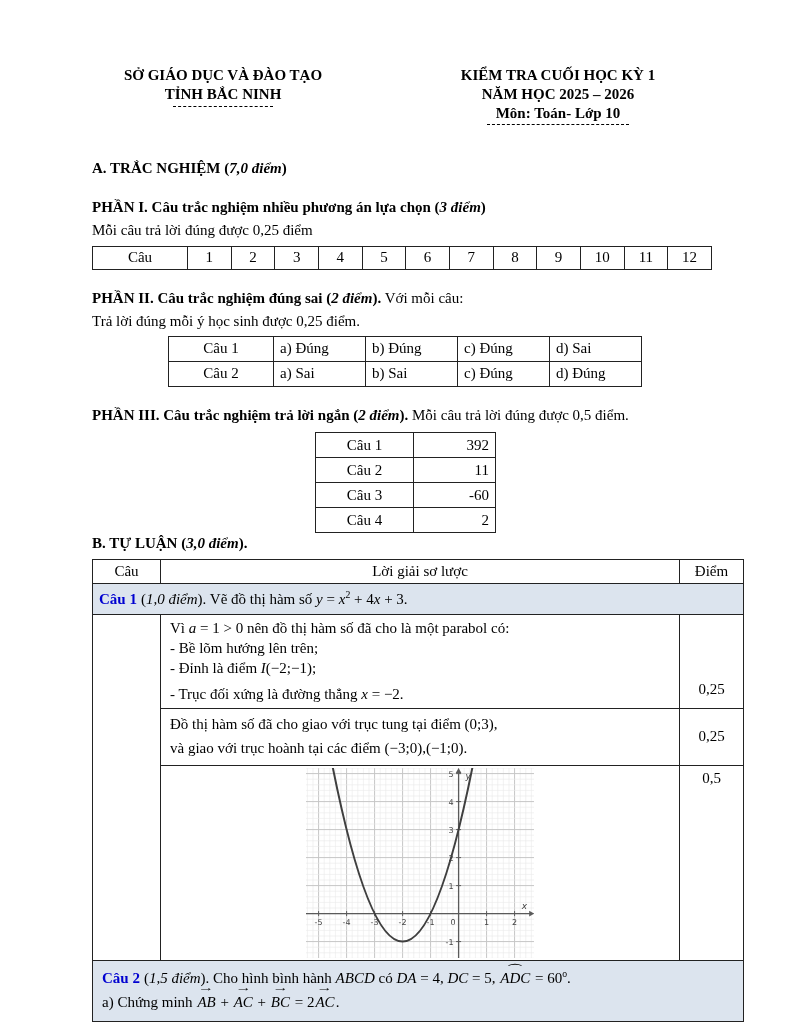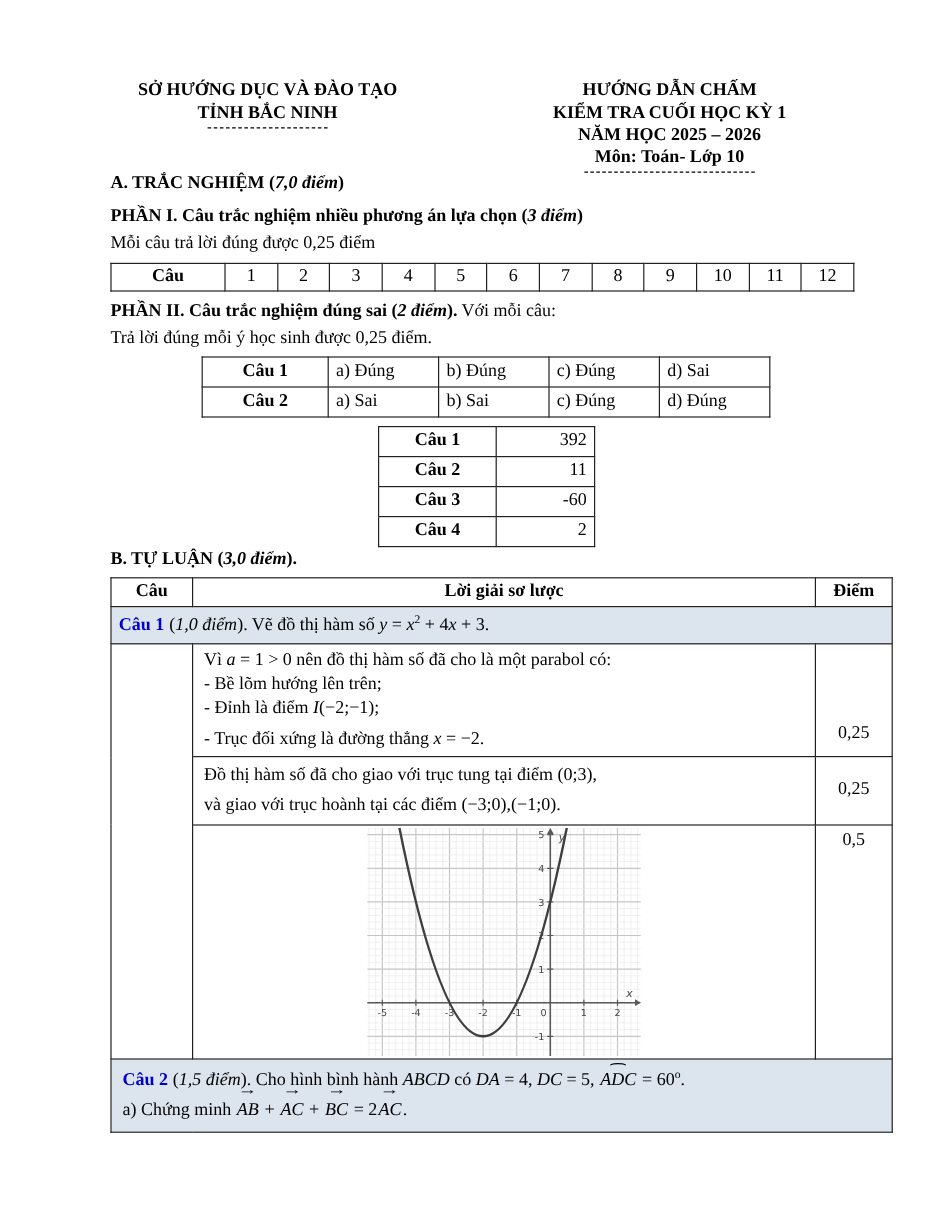--- a/index.html
+++ b/index.html
@@ -24,29 +24,29 @@
 
   
   .doc-header{display:flex;justify-content:space-between;}
   .hL{width:262px;text-align:center;font-weight:bold;line-height:1.25;}
   .hR{width:312px;text-align:center;font-weight:bold;line-height:1.25;margin-right:30px;}
   .rule{border-top:1.5px dashed #000;margin:2px auto 0;}
   .rule-l{width:100px;}
   .rule-r{width:142px;}
 
   
-  .sec-title{font-weight:bold;}
+  .sec-title{font-weight:bold;margin-top:34px;}
   .sec-title.b2{margin-top:1px;margin-bottom:5px;}
-  .phead{font-weight:bold;margin-top:7px;}
+  .phead{font-weight:bold;margin-top:19px;}
   .phead .rest{font-weight:normal;}
   .note{margin-top:4px;}
 
   table{border-collapse:collapse;table-layout:fixed;}
   th,td{border:1px solid #222;padding:1px 6px;font-size:15px;font-weight:normal;}
-  th{font-weight:bold;margin-left:15px;}
+  th{font-weight:normal;margin-left:15px;}
 
   
   .t1{width:620px;margin-top:5px;}
   .t1 col.first{width:95px;}
   .t1 th,.t1 td{text-align:center;height:20px;}
   
   .t2{margin-left:76px;margin-top:4px;width:473px;}
   .t2 col.first{width:105px;}
   .t2 col.opt{width:92px;}
   .t2 th{text-align:center;height:22px;}
@@ -78,26 +78,25 @@
   .cau2cell{padding:5px 8px 6px 9px;}
   .cau2cell div{line-height:1.62;}
 </style>
 </head>
 <body>
 
 <div class="page">
 
   <div class="doc-header">
     <div class="hL">
-      <div>SỞ HƯỚNG DỤC VÀ ĐÀO TẠO</div>
+      <div>SỞ GIÁO DỤC VÀ ĐÀO TẠO</div>
       <div>TỈNH BẮC NINH</div>
       <div class="rule rule-l"></div>
     </div>
     <div class="hR">
-      <div>HƯỚNG DẪN CHẤM</div>
       <div>KIỂM TRA CUỐI HỌC KỲ 1</div>
       <div>NĂM HỌC 2025 – 2026</div>
       <div>Môn: Toán- Lớp 10</div>
       <div class="rule rule-r"></div>
     </div>
   </div>
 
   <div class="sec-title">A. TRẮC NGHIỆM (<i class="mv">7,0 điểm</i>)</div>
 
   <div class="phead">PHẦN I. Câu trắc nghiệm nhiều phương án lựa chọn (<i class="mv">3 điểm</i>)</div>
@@ -160,20 +159,21 @@
         <tr>
           <th>Câu 2</th>
           <td>a) Sai</td>
           <td>b) Sai</td>
           <td>c) Đúng</td>
           <td>d) Đúng</td>
         </tr>
       </tbody>
   </table>
 
+  <div class="phead"><span>PHẦN III. Câu trắc nghiệm trả lời ngắn (<i class="mv">2 điểm</i>).</span><span class="rest"> Mỗi câu trả lời đúng được 0,5 điểm.</span></div>
 
   <table class="t3">
     <colgroup>
         <col class="first">
         <col class="val">
       </colgroup>
     <tbody id="p3-body">
         <tr>
           <th>Câu 1</th>
           <td>392</td>

